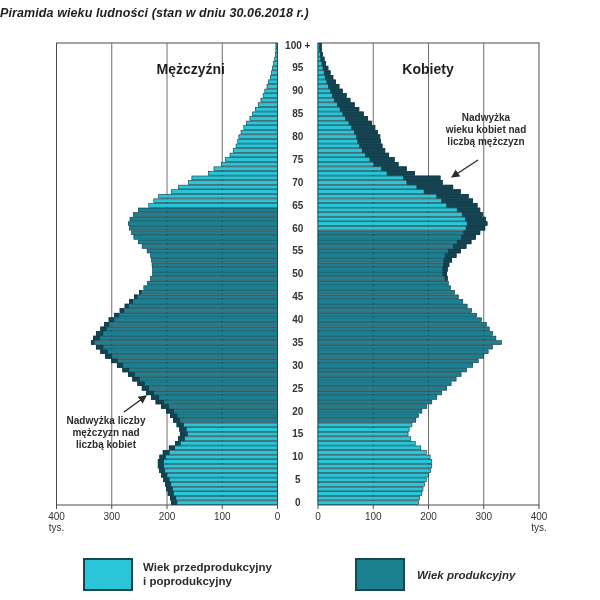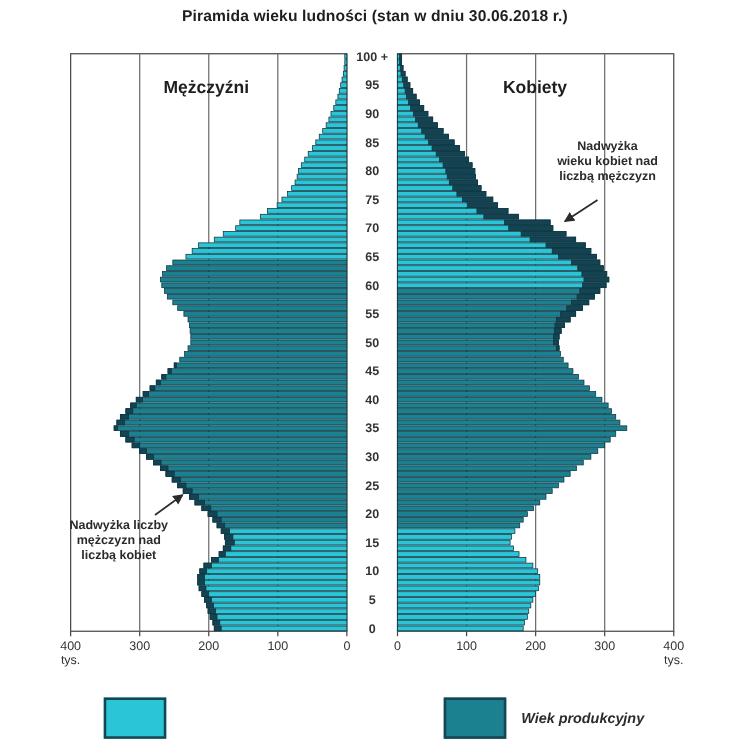--- a/index.html
+++ b/index.html
@@ -2,37 +2,37 @@
 <html><head>
 <meta charset="utf-8">
 <style>
   html,body{margin:0;padding:0;}
   body{
     width:600px;height:600px;position:relative;background:#ffffff;
     font-family:"Liberation Sans","DejaVu Sans",sans-serif;color:#222;
     overflow:hidden;
   }
   .title{
-    position:absolute;top:6px;left:0;width:600px;text-align:center;
-    font-size:12.5px;font-weight:bold;color:#1e1e1e;letter-spacing:0.1px;
+    position:absolute;top:6px;left:0;width:600px;
+    font-size:12.5px;font-weight:bold;color:#1e1e1e;letter-spacing:0.1px;font-style:italic;
   }
   #pyramid-svg{position:absolute;top:0;left:0;}
   svg text{font-family:"Liberation Sans","DejaVu Sans",sans-serif;}
   .sex-label{
     position:absolute;top:61px;width:120px;text-align:center;
     font-size:14px;font-weight:bold;color:#1e1e1e;
   }
-  .sex-label.male{left:105px;}
+  .sex-label.male{left:105px;text-align:right;}
   .sex-label.female{left:368px;text-align:center;}
   .annotation{
     position:absolute;font-size:10px;font-weight:600;color:#2b2b2b;
     text-align:center;white-space:pre-line;line-height:1.22;
   }
   .annotation.female-surplus{left:416px;top:112px;width:140px;}
-  .annotation.male-surplus{left:30px;top:415px;width:130px;}
+  .annotation.male-surplus{left:41px;top:415px;width:130px;}
   .legend{position:absolute;left:0;top:550px;width:600px;height:50px;}
   .legend-swatch{
     position:absolute;width:50px;height:33px;border:2px solid #174652;box-sizing:border-box;
   }
   .legend-label{
     position:absolute;font-size:11.5px;font-weight:bold;color:#2b2b2b;
     white-space:pre-line;line-height:1.25;
   }
   .sw1{left:83px;top:8px;}
   .lb1{left:143px;top:10px;}
@@ -421,15 +421,17 @@
 
 <div class="annotation female-surplus">Nadwyżka
 wieku kobiet nad
 liczbą mężczyzn</div>
 <div class="annotation male-surplus">Nadwyżka liczby
 mężczyzn nad
 liczbą kobiet</div>
 
 <div class="legend">
   <div class="legend-swatch sw1" id="legend-swatch-1" style="background: rgb(42, 198, 215);"></div>
+  <div class="legend-label lb1">Wiek przedprodukcyjny
+i poprodukcyjny</div>
   <div class="legend-swatch sw2" id="legend-swatch-2" style="background: rgb(27, 129, 145);"></div>
   <div class="legend-label lb2">Wiek produkcyjny</div>
 </div>
 
 </body></html>

